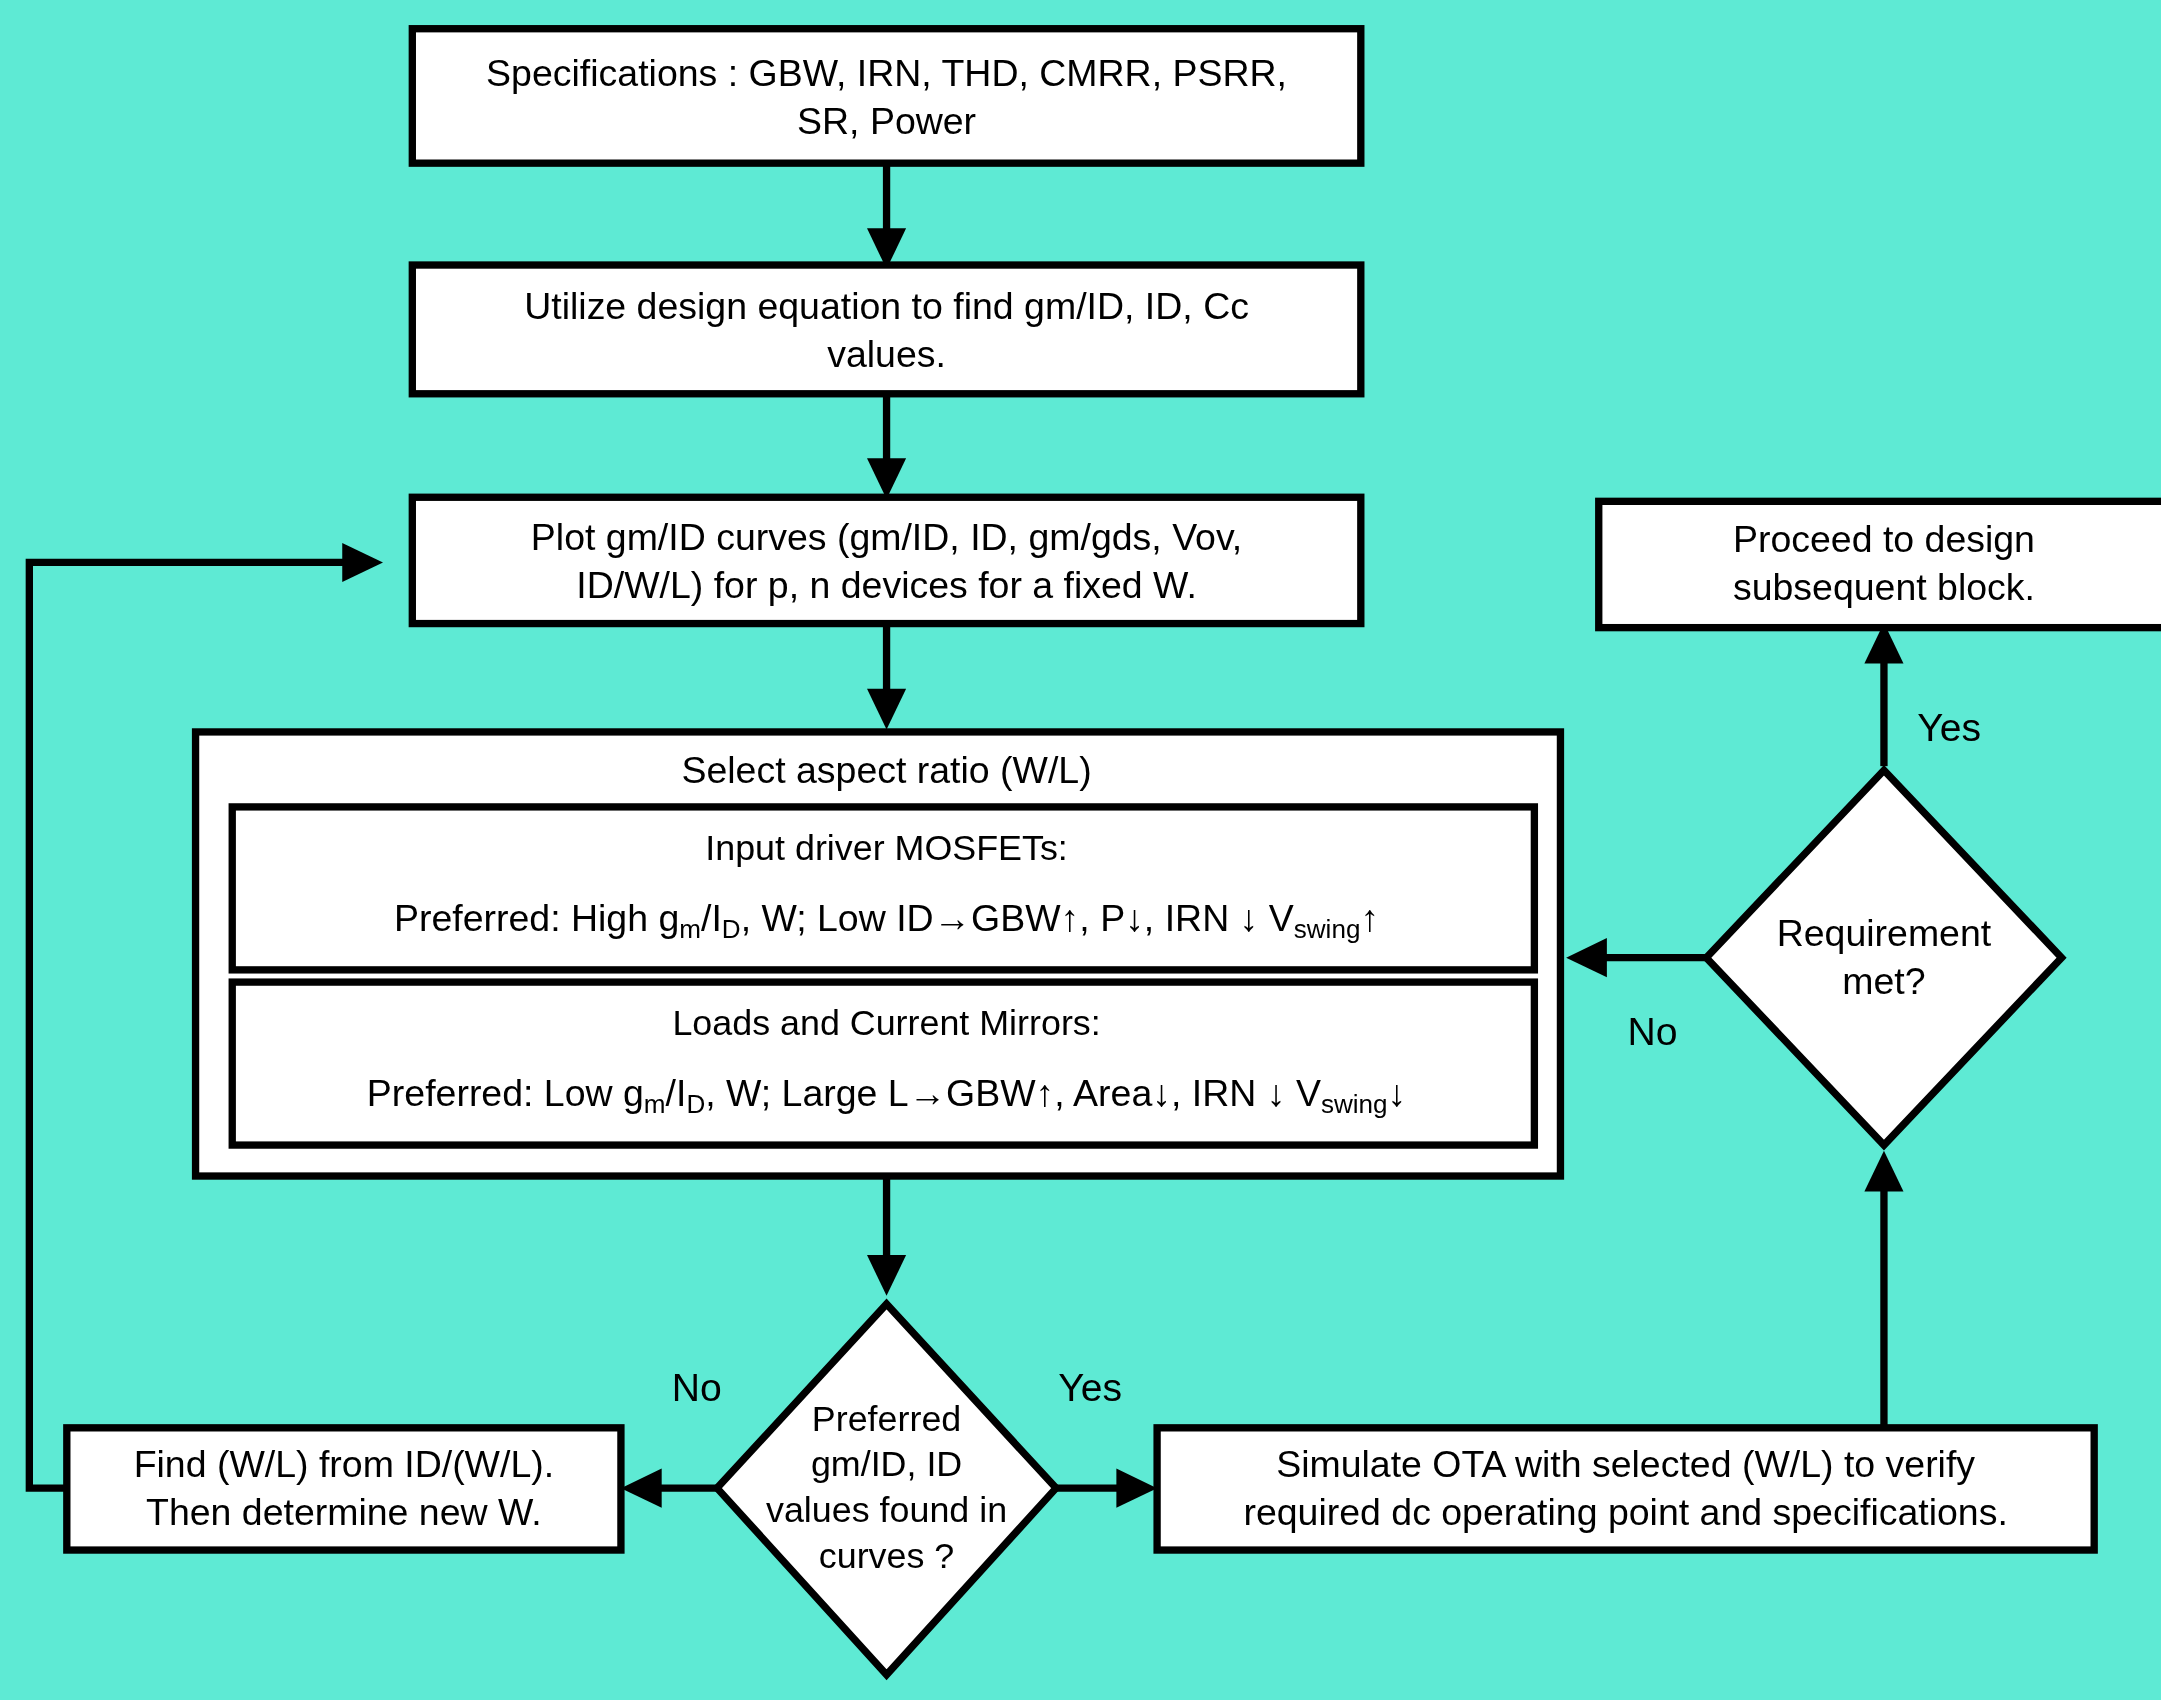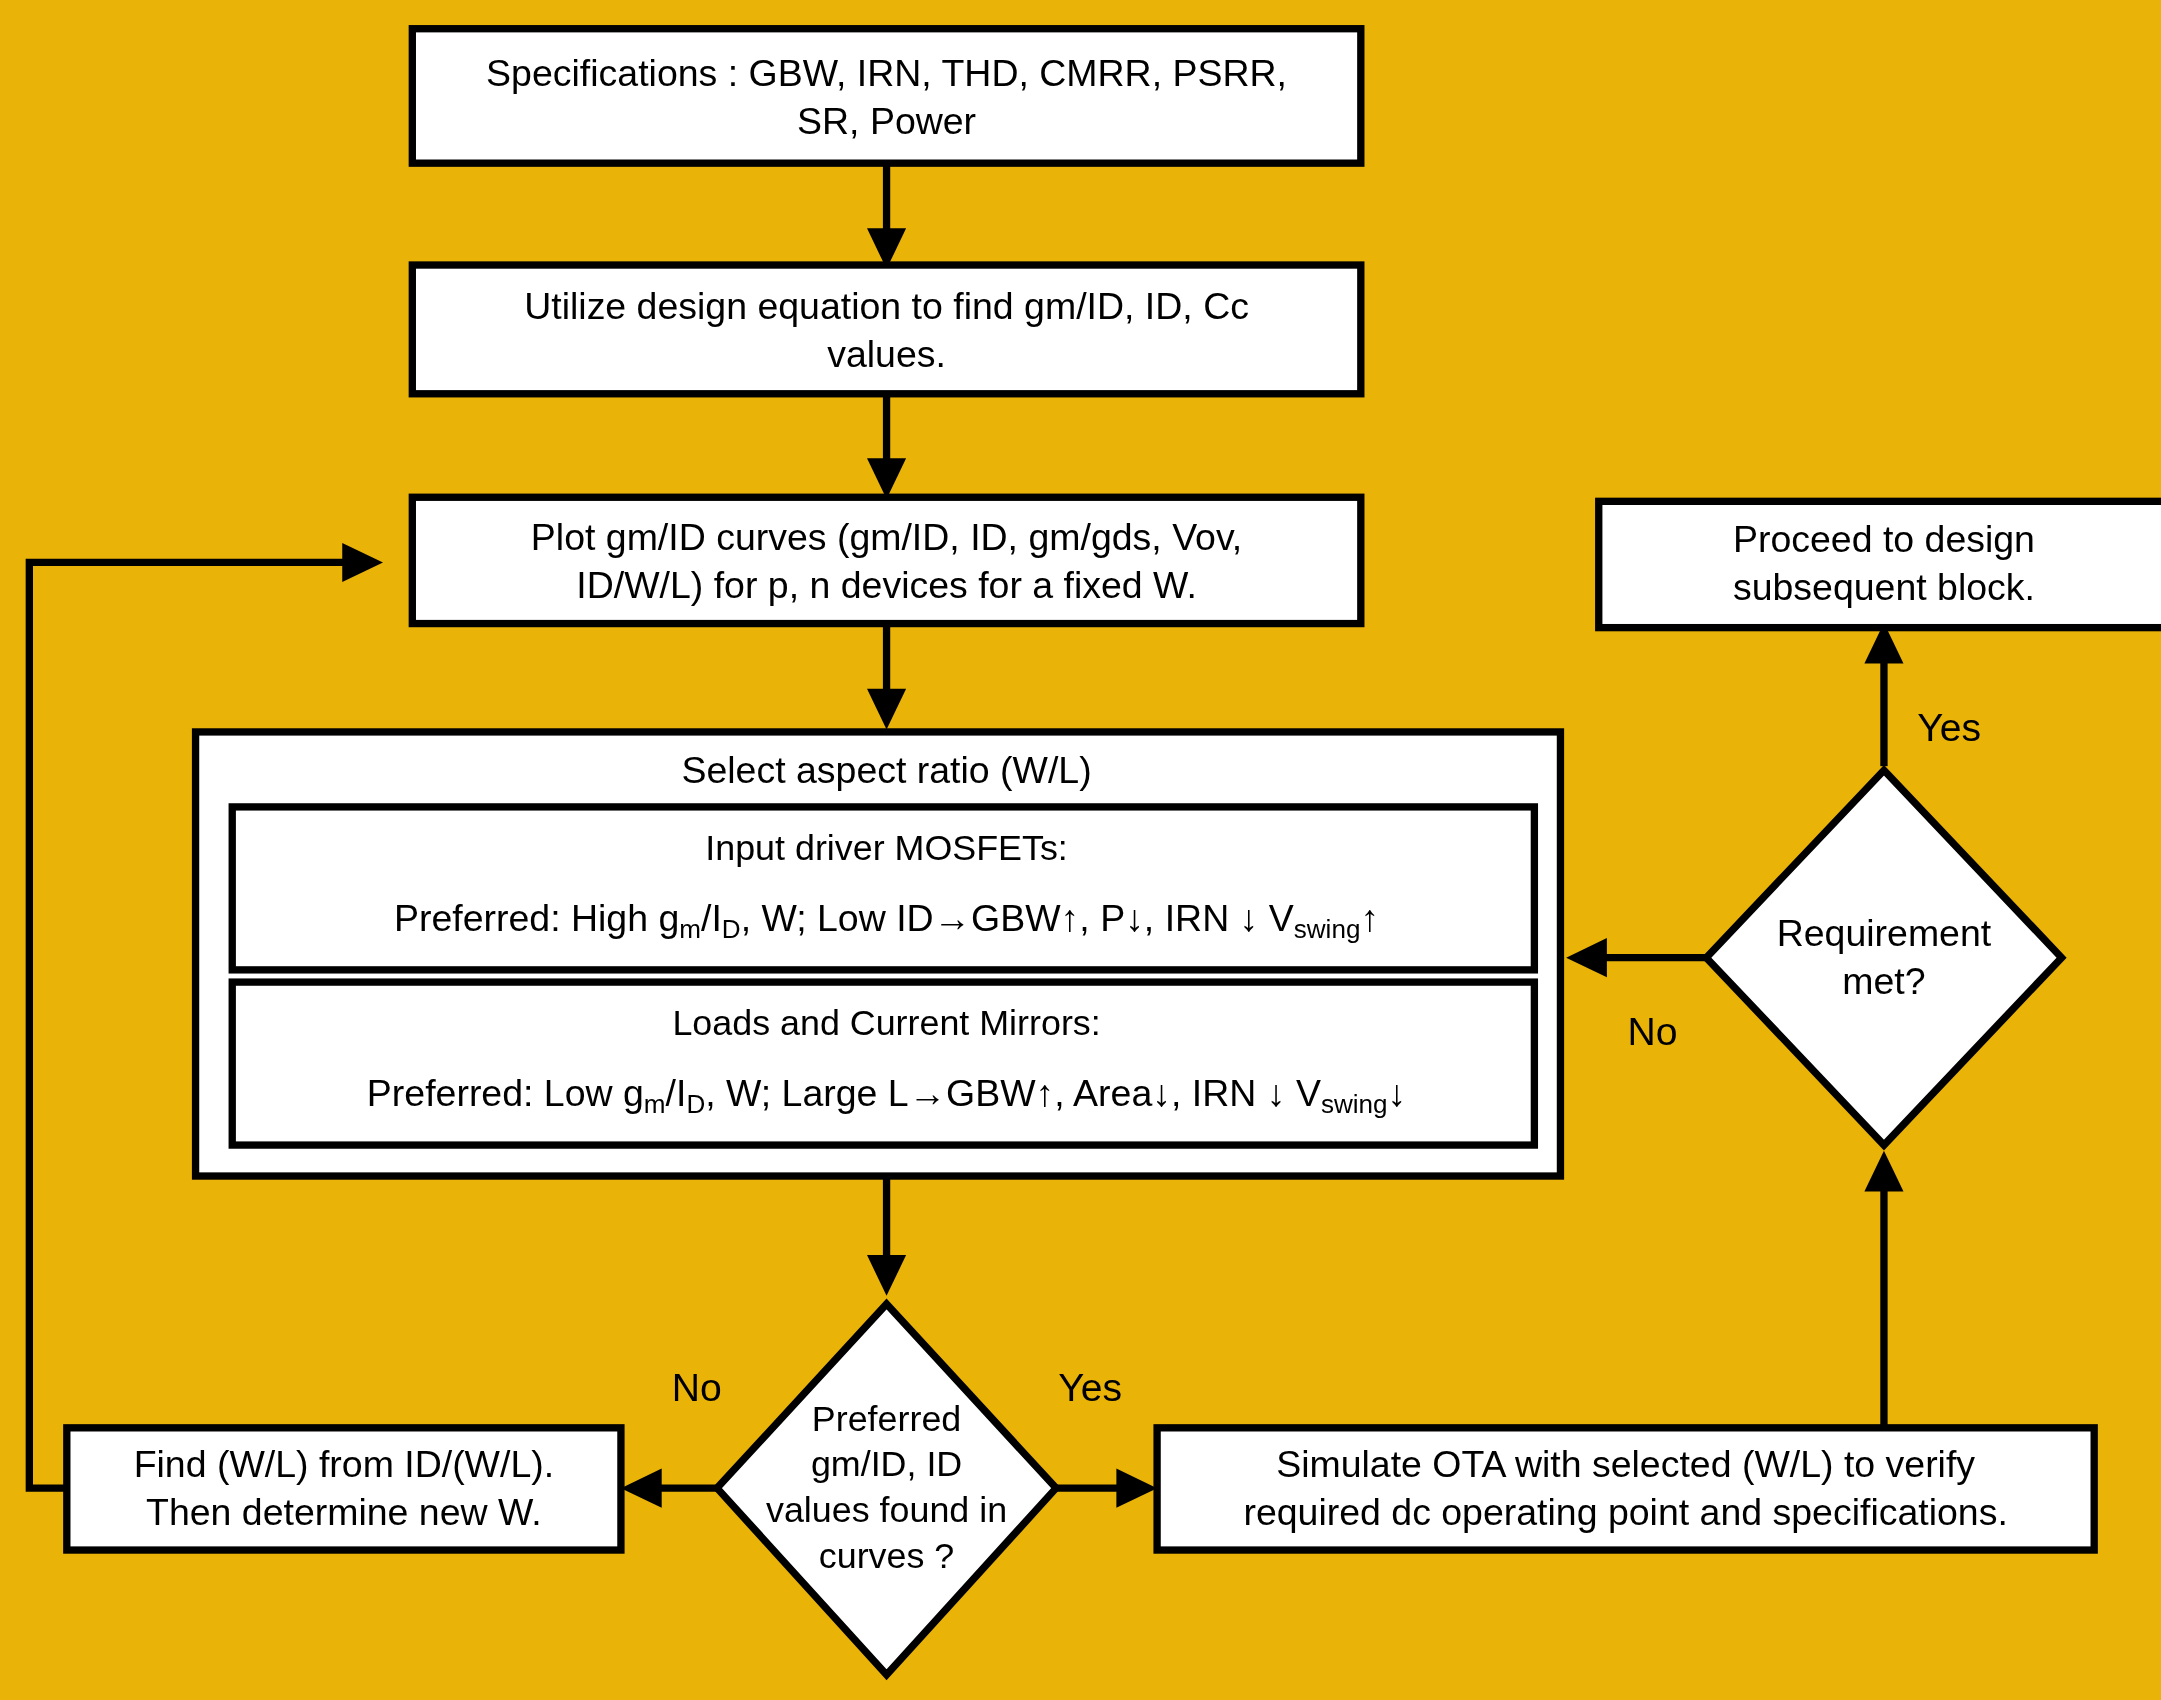--- a/index.html
+++ b/index.html
@@ -4,21 +4,21 @@
 <style>
   html, body {
     margin: 0;
     padding: 0;
     background: #ffffff;
   }
   #page {
     position: relative;
     width: 2161px;
     height: 1701px;
-    background: #eab308;
+    background: #5eead4;
     font-family: "Liberation Sans", sans-serif;
     overflow: hidden;
   }
   svg#flow {
     position: absolute;
     left: 0;
     top: 0;
     width: 2161px;
     height: 1701px;
     display: block;

